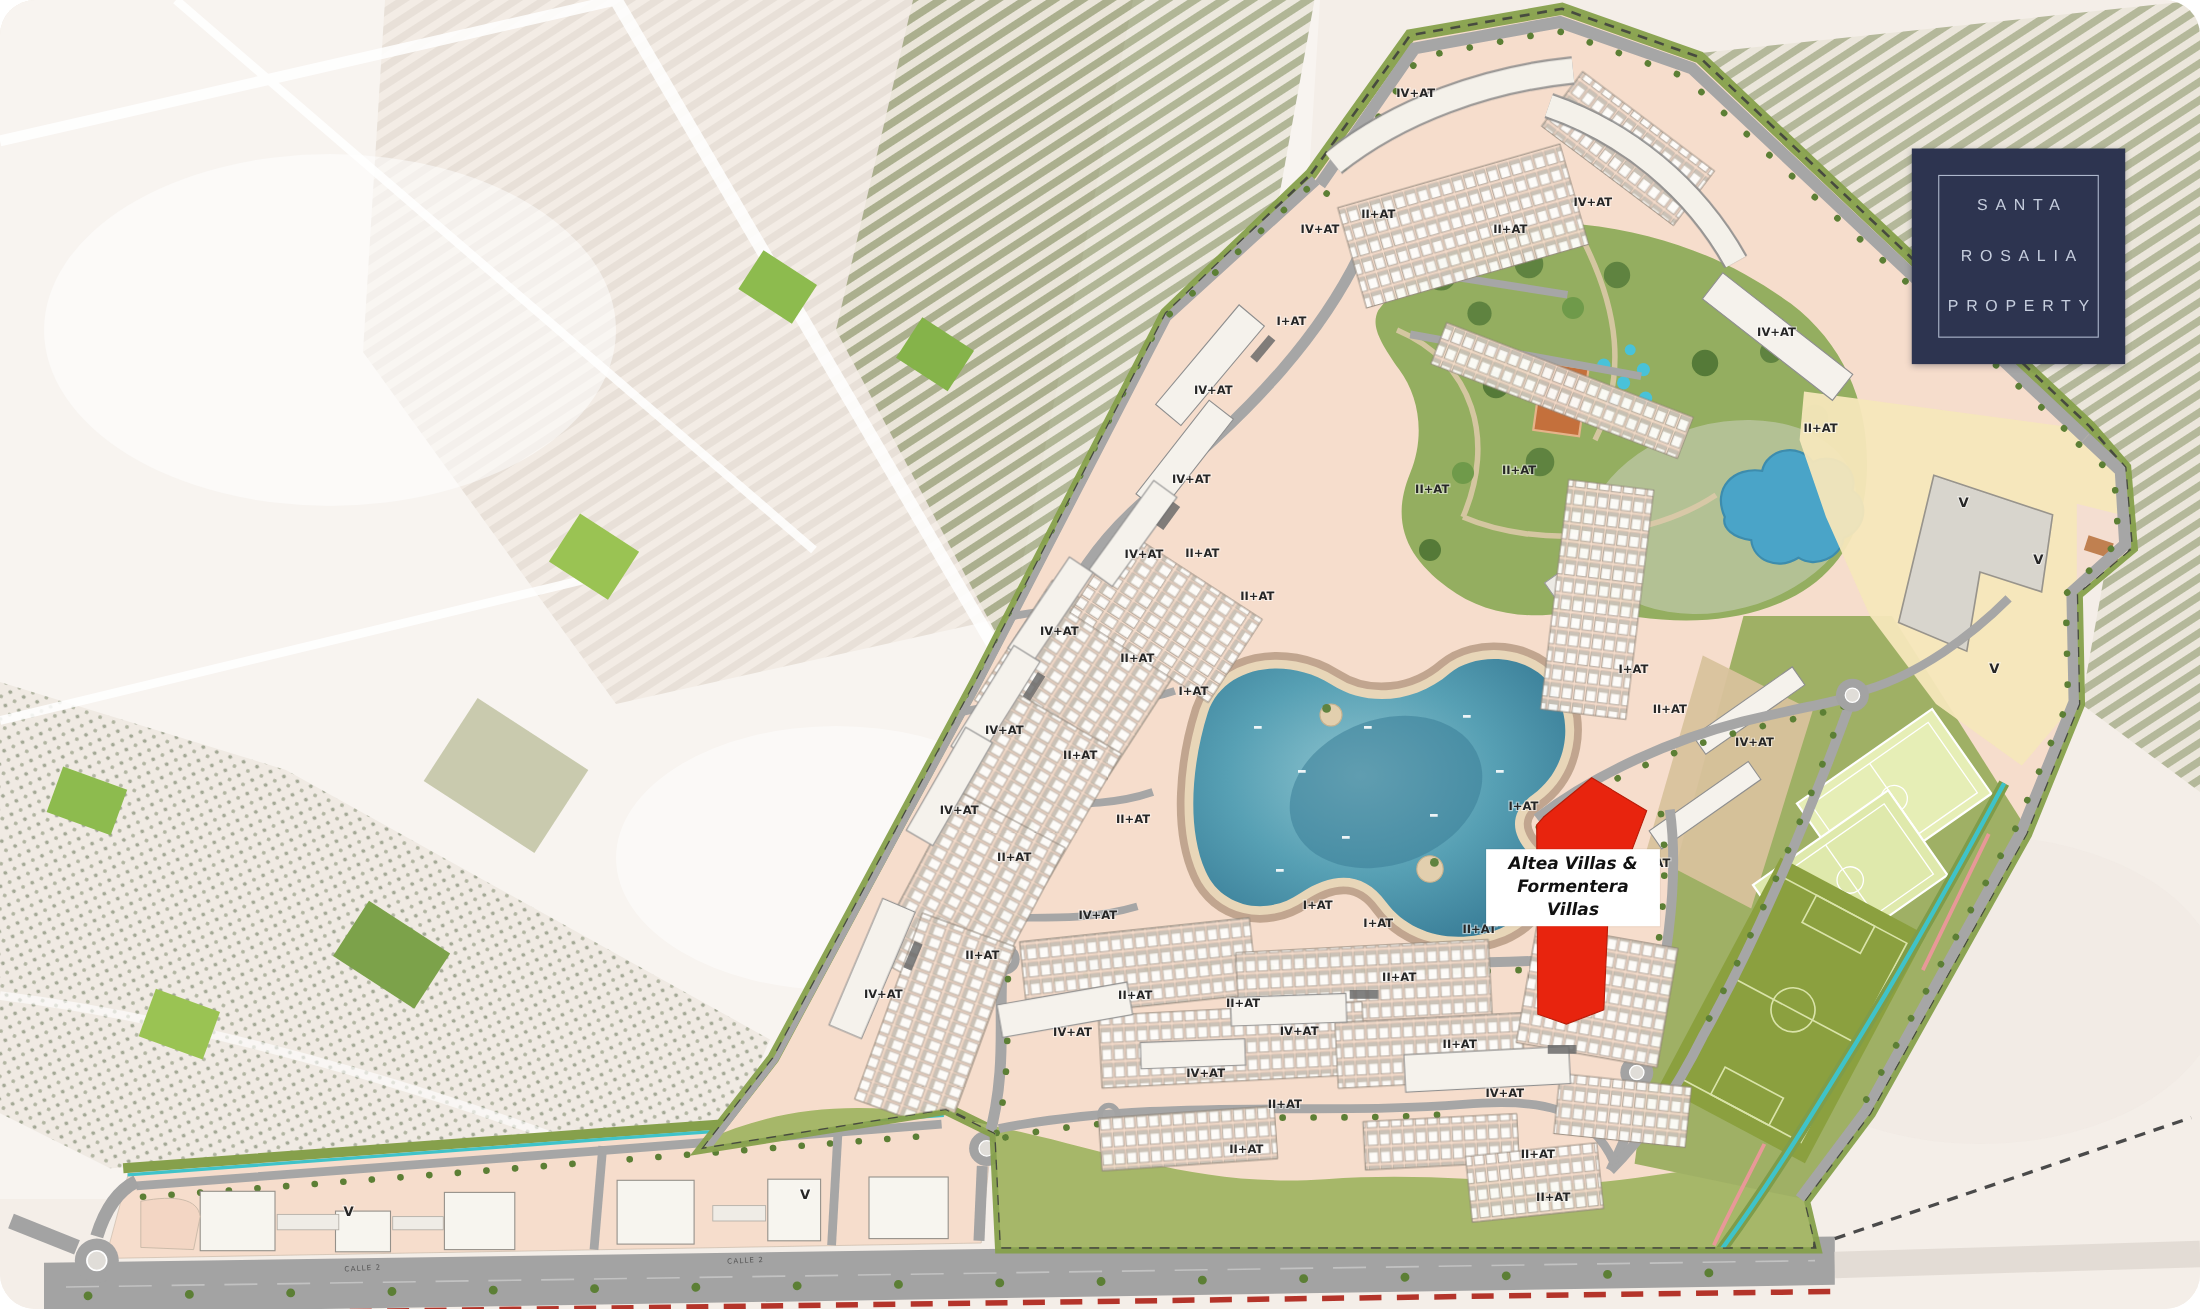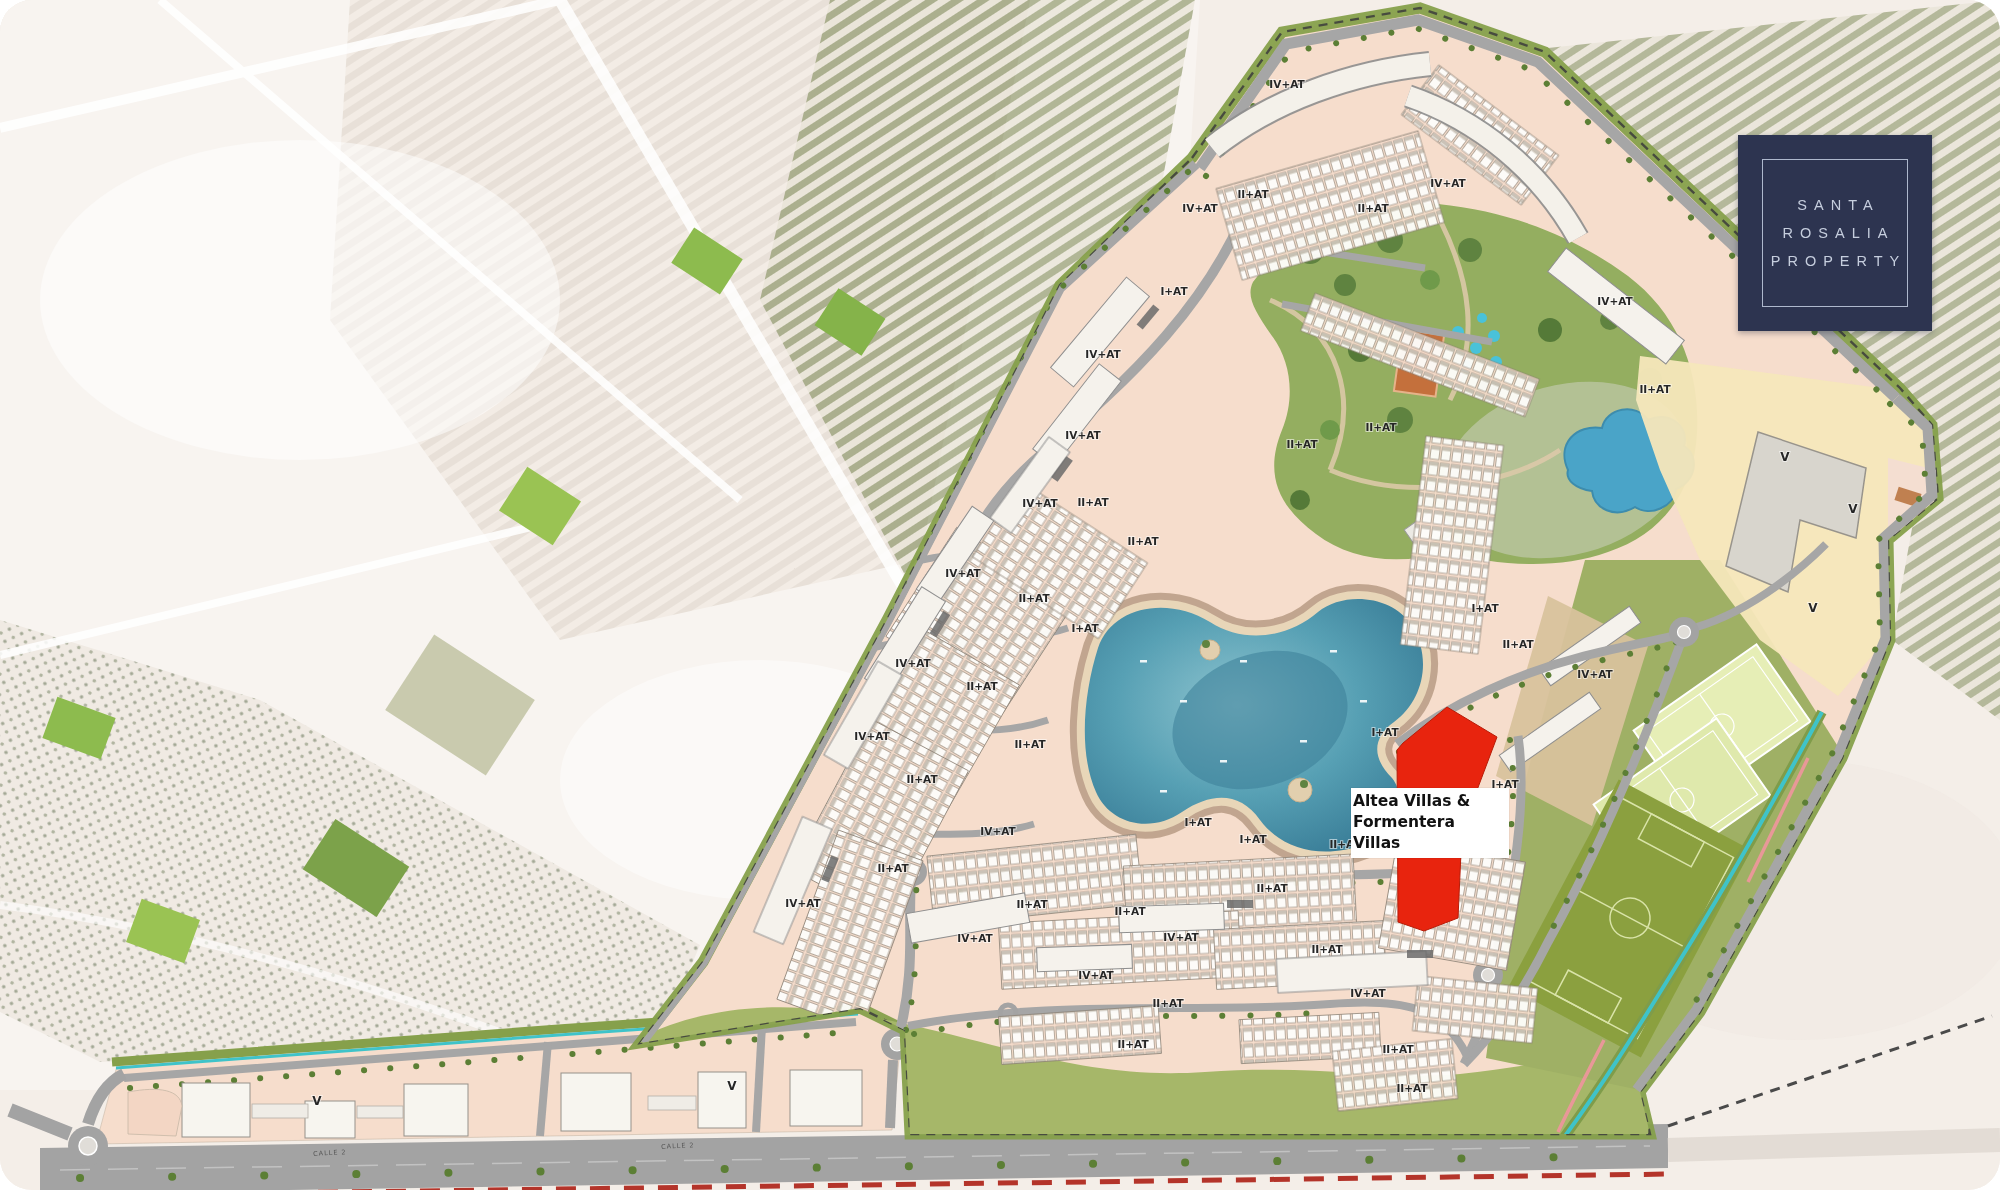--- a/index.html
+++ b/index.html
@@ -5,29 +5,29 @@
   html,body{margin:0;padding:0;background:#ffffff;}
   .stage{position:relative;width:2000px;height:1190px;overflow:hidden;background:#f4eee8;
          font-family:"DejaVu Sans",sans-serif;border-radius:32px;}
   .stage svg{position:absolute;left:0;top:0;}
   
   .plot-label{font:bold 10.5px "DejaVu Sans",sans-serif;fill:#262626;text-anchor:middle;
               paint-order:stroke;stroke:rgba(255,255,255,.55);stroke-width:2px;}
   .plot-label.v{font-size:12px;}
   .street-label{font:6.5px "DejaVu Sans",sans-serif;fill:#555;text-anchor:middle;letter-spacing:1px;}
   
-  .callout{position:absolute;left:1351px;top:788px;width:154px;padding:3px 2px 4px;
-           background:#ffffff;color:#111111;
+  .callout{position:absolute;left:1351px;top:772px;width:154px;padding:3px 2px 4px;
+           background:#ffffff;color:#111111;text-align:center;
            font-weight:bold;font-size:15.5px;line-height:21px;
-           box-shadow:0 0 0 1px rgba(0,0,0,.04);}
+           box-shadow:0 0 0 1px rgba(0,0,0,.04);font-style:italic;}
   
   .logo{position:absolute;left:1738px;top:135px;width:194px;height:196px;background:#2d3450;
         box-shadow:0 2px 6px rgba(20,25,45,.35);}
   .logo-frame{position:absolute;inset:24px;border:1.5px solid #aeb8cd;
-        display:flex;flex-direction:column;align-items:center;justify-content:center;gap:12px;}
+        display:flex;flex-direction:column;align-items:center;justify-content:center;gap:30px;}
   .logo-frame span{color:#c6cede;font-family:"Liberation Sans",sans-serif;font-size:14.5px;
         letter-spacing:7px;text-indent:7px;white-space:nowrap;}
 </style>
 </head>
 <body>
 
 <div class="stage">
 
 <svg width="2000" height="1190" viewBox="0 0 2000 1190">
   <defs>

